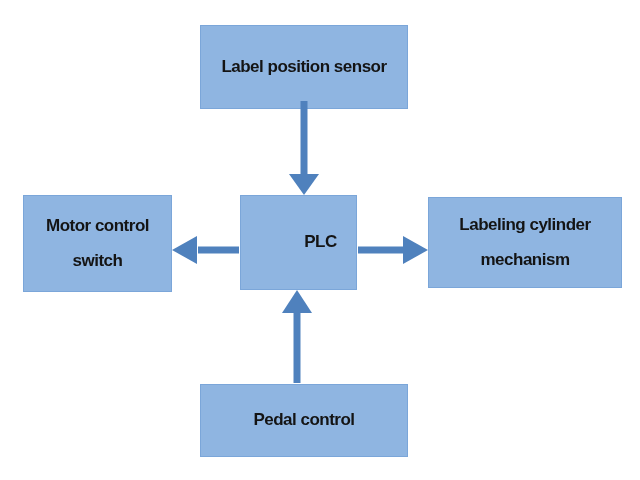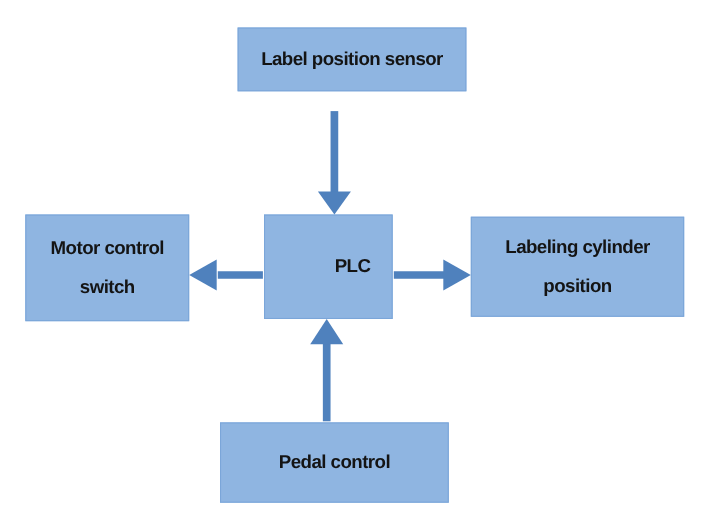--- a/index.html
+++ b/index.html
@@ -32,21 +32,21 @@
     text-align: center;
   }
   .node-label {
     font-weight: bold;
     font-size: 17px;
     letter-spacing: -0.5px;
     line-height: 2.05;
     color: var(--text);
     padding: 0 6px;
   }
-  .node-sensor   { left: 200px; top: 25px;  width: 208px; height: 58px; margin-left: 16px; }
+  .node-sensor   { left: 200px; top: 25px;  width: 208px; height: 84px; }
   .node-motor    { left: 23px;  top: 195px; width: 149px; height: 97px; }
   .node-plc      { left: 240px; top: 195px; width: 117px; height: 95px; padding-left: 44px; }
   .node-cylinder { left: 428px; top: 197px; width: 194px; height: 91px; }
   .node-pedal    { left: 200px; top: 384px; width: 208px; height: 73px; }
   .arrows {
     position: absolute;
     left: 0; top: 0;
     width: 640px; height: 480px;
     pointer-events: none;
   }
@@ -64,21 +64,21 @@
 
   <div class="node node-motor">
     <span class="node-label">Motor control switch</span>
   </div>
 
   <div class="node node-plc">
     <span class="node-label">PLC</span>
   </div>
 
   <div class="node node-cylinder">
-    <span class="node-label">Labeling cylinder position</span>
+    <span class="node-label">Labeling cylinder mechanism</span>
   </div>
 
   <div class="node node-pedal">
     <span class="node-label">Pedal control</span>
   </div>
 
   <svg class="arrows" viewBox="0 0 640 480">
     <g>
       <line x1="304" y1="101" x2="304" y2="176"></line>
       <polygon points="289,174 319,174 304,195"></polygon>

